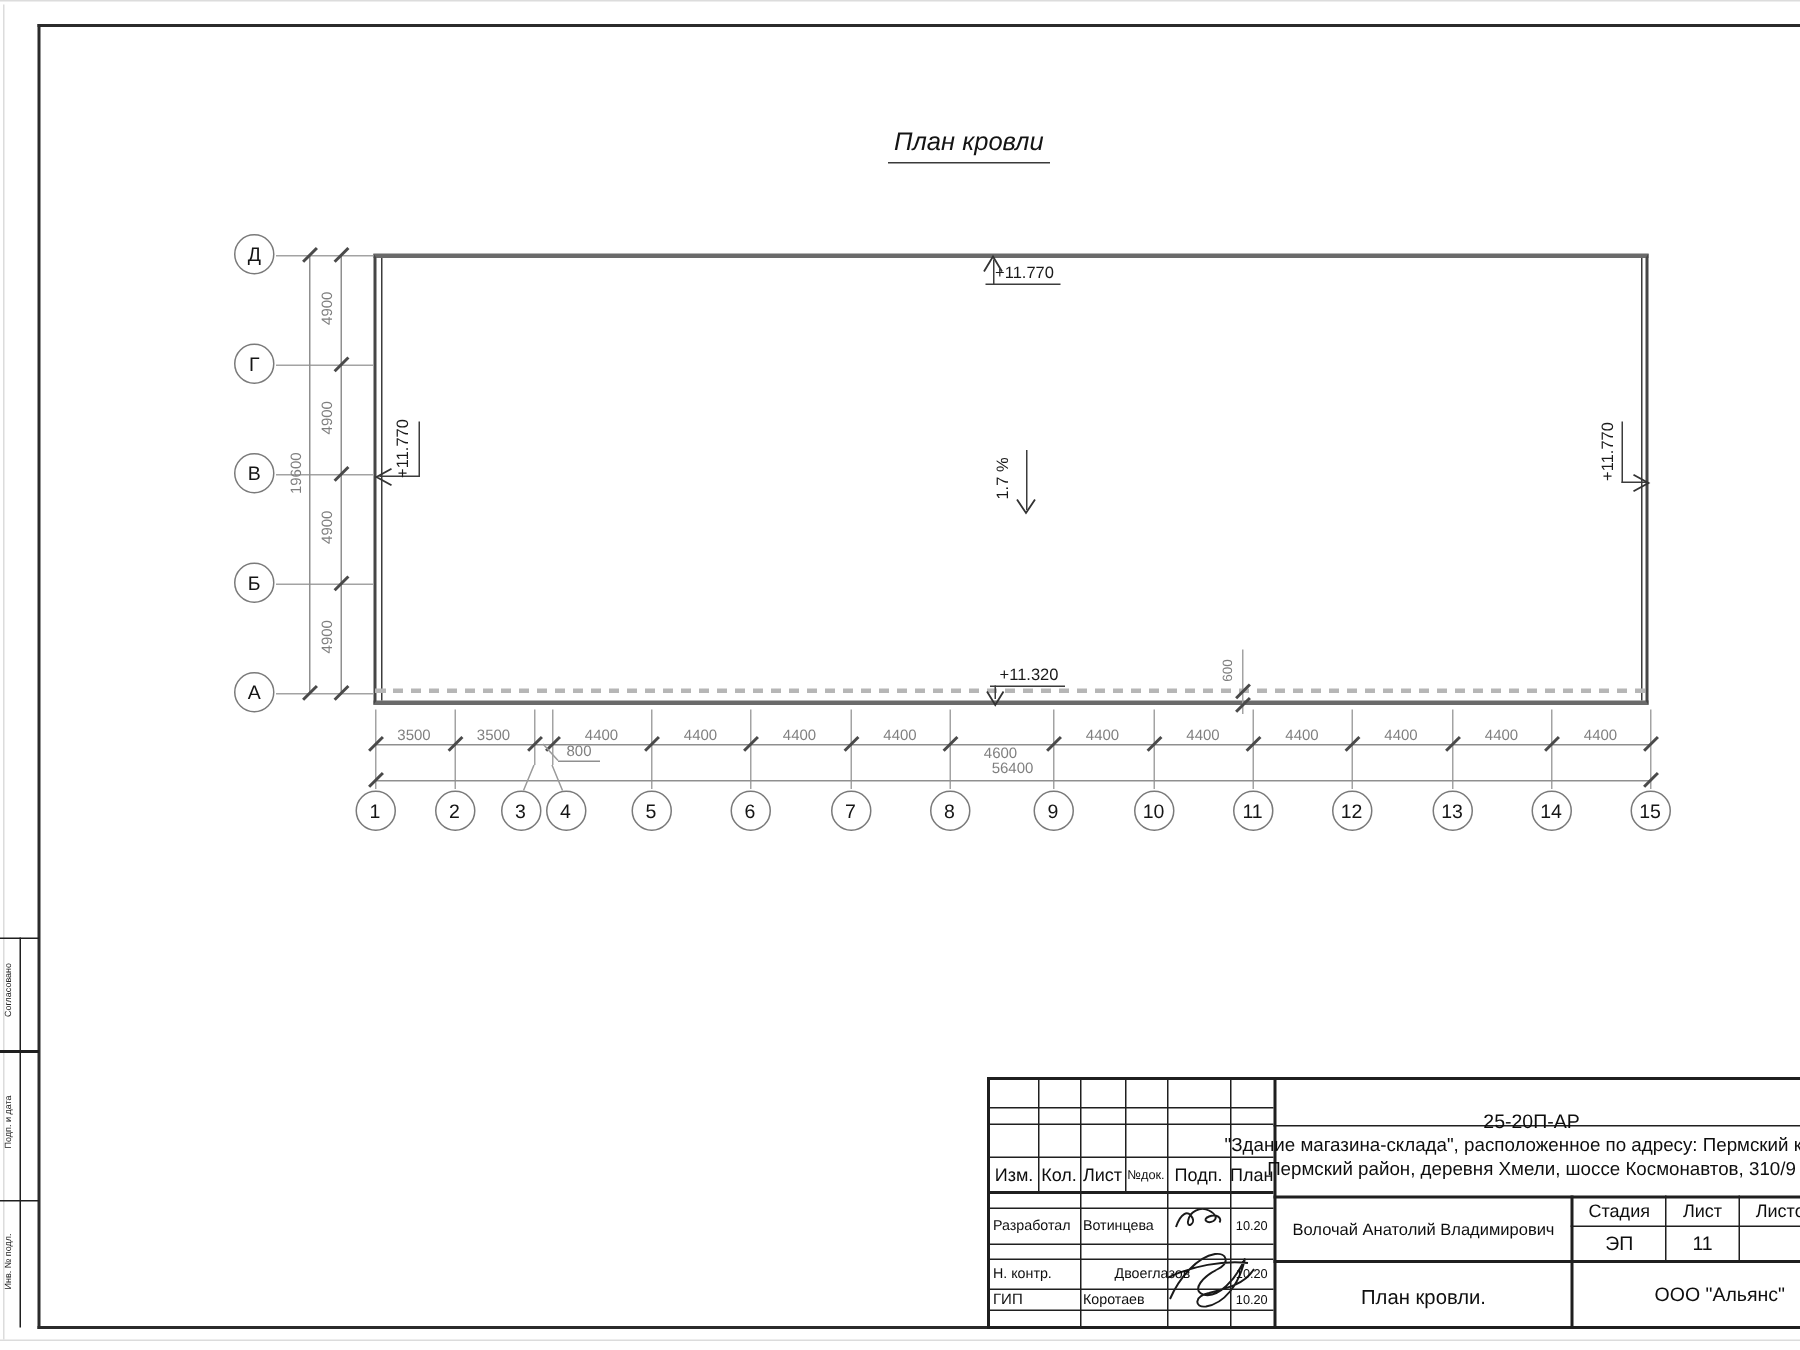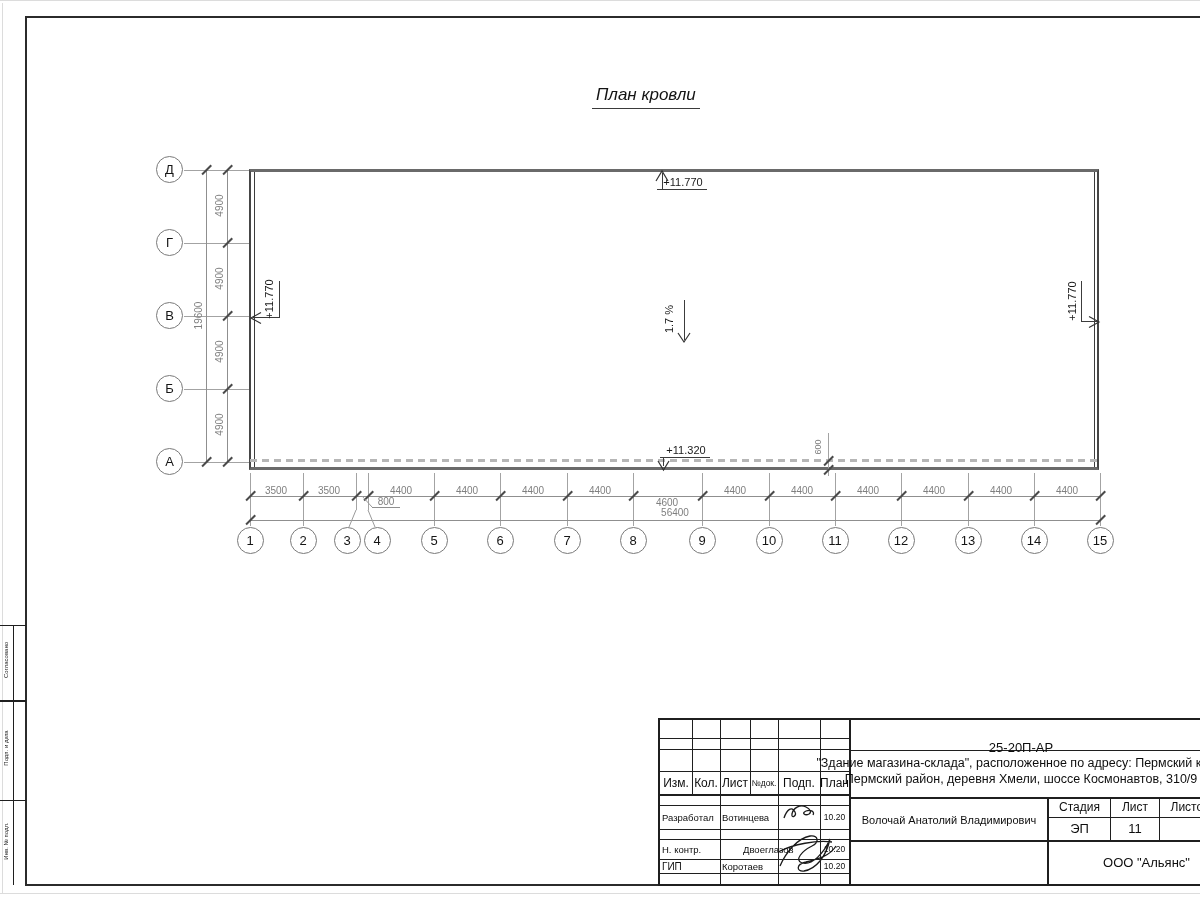--- a/index.html
+++ b/index.html
@@ -299,14 +299,15 @@
   <div class="tb-text" style="left:191px;top:50px;width:340px;height:17px;font-size:12.5px;">Пермский район, деревня Хмели, шоссе Космонавтов, 310/9</div>
 
   <div class="tb-text" style="left:191px;top:79px;width:196px;height:41px;font-size:11px;">Волочай Анатолий Владимирович</div>
 
   <div class="tb-text" style="left:389px;top:77px;width:61px;height:20px;font-size:12px;">Стадия</div>
   <div class="tb-text" style="left:451px;top:77px;width:48px;height:20px;font-size:12px;">Лист</div>
   <div class="tb-text" style="left:500px;top:77px;width:60px;height:20px;font-size:12px;">Листов</div>
   <div class="tb-text" style="left:389px;top:97px;width:61px;height:23px;font-size:13px;">ЭП</div>
   <div class="tb-text" style="left:451px;top:97px;width:48px;height:23px;font-size:13px;">11</div>
 
+  <div class="tb-text" style="left:191px;top:122px;width:196px;height:44px;font-size:13.5px;">План кровли.</div>
   <div class="tb-text" style="left:389px;top:126px;width:195px;height:32px;font-size:13px;">ООО "Альянс"</div>
 </div>
 
 </body></html>

